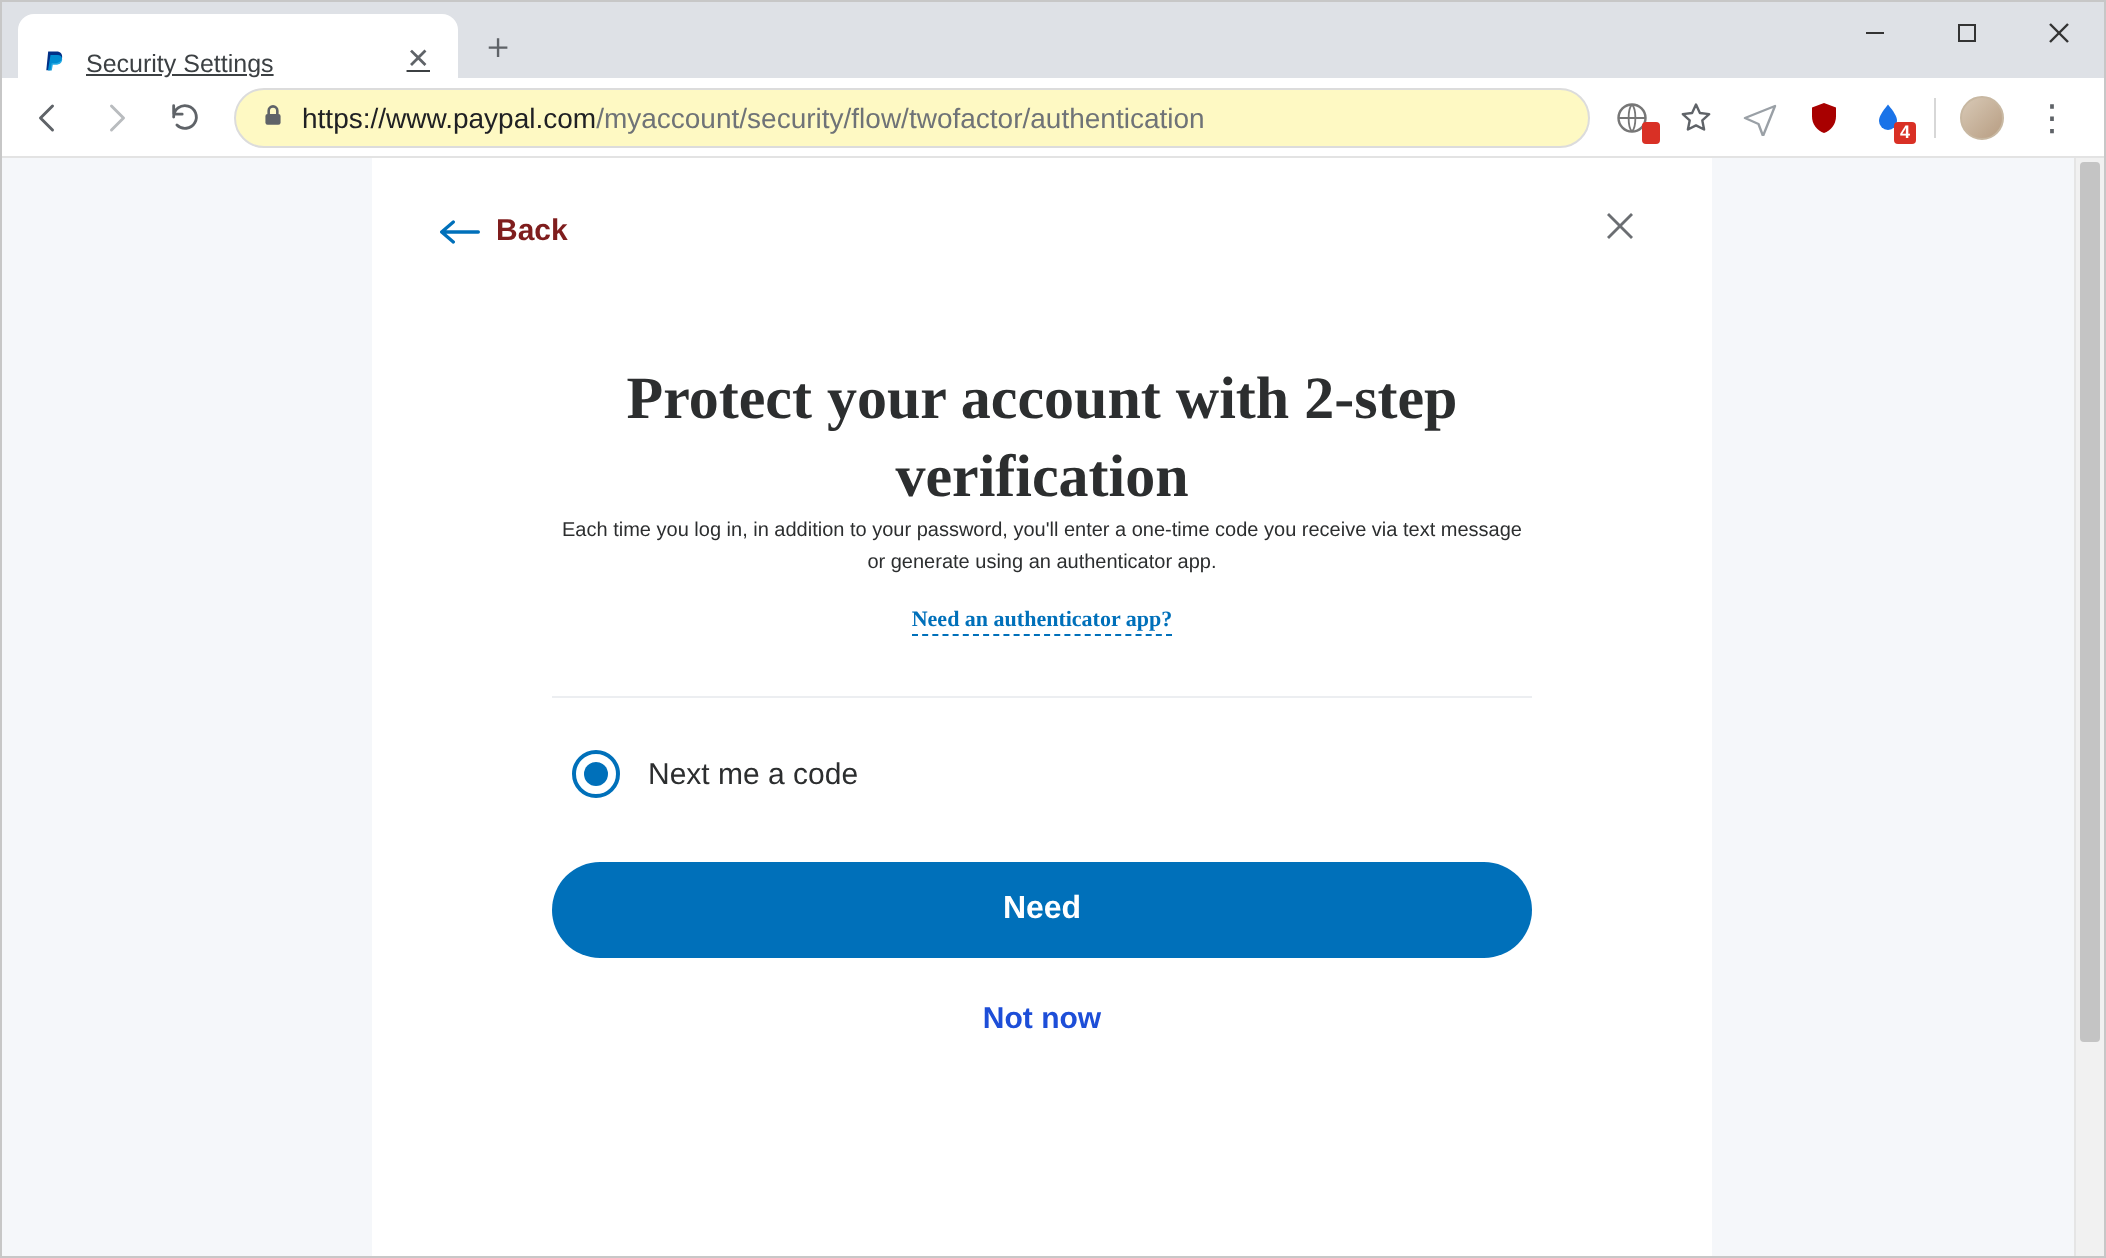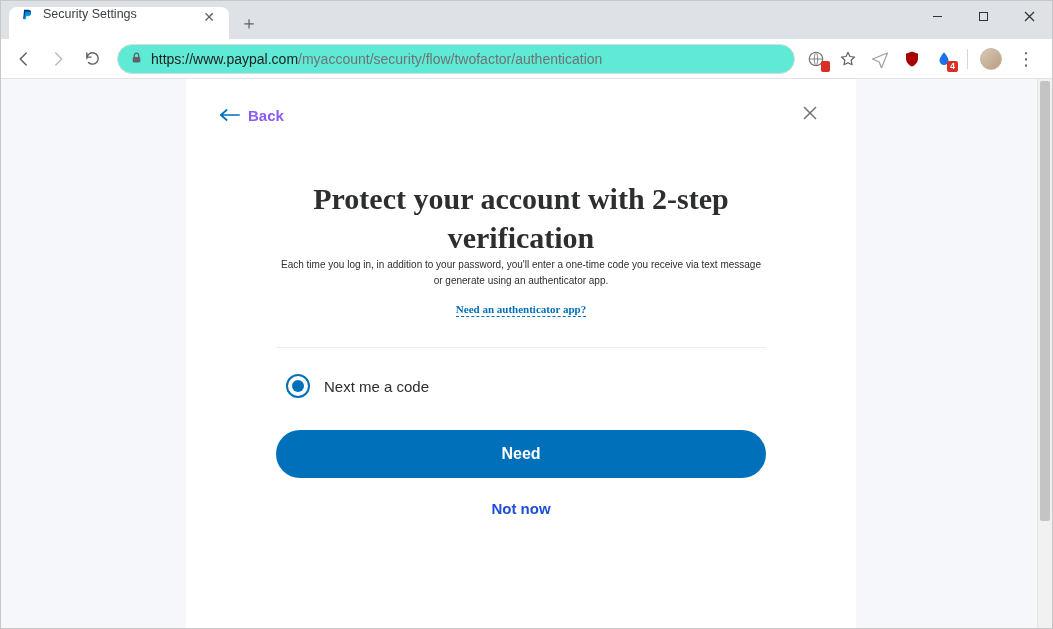--- a/index.html
+++ b/index.html
@@ -25,26 +25,27 @@
     display: flex;
     align-items: flex-end;
     position: relative;
   }
   .tab {
     margin-left: 8px;
     height: 32px;
     background: #fff;
     border-radius: 8px 8px 0 0;
     display: flex;
-    align-items: flex-start;
+    align-items: flex-end;
     padding: 0 10px;
     font-size: 12.5px;
     color: #3c4043;
     min-width: 220px;
     position: relative;
+    text-decoration: underline;
   }
   .tab .favicon {
     width: 16px; height: 16px; margin-right: 8px;
     display:flex;align-items:center;justify-content:center;
   }
   .tab .tab-title { flex: 1; white-space: nowrap; overflow: hidden; text-overflow: ellipsis; }
   .tab .tab-close { font-size: 14px; color:#5f6368; padding:2px 4px; cursor:pointer;}
   .newtab {
     width: 28px; height: 28px; display:flex;align-items:center;justify-content:center;
     color:#5f6368; font-size:18px; margin-left:6px; margin-bottom:2px; cursor:pointer;
@@ -70,21 +71,21 @@
     width: 30px; height: 30px; border-radius: 50%;
     display:flex;align-items:center;justify-content:center;
     color:#5f6368; cursor:pointer;
   }
   .nav-btn.disabled { color:#b9bcbf; cursor:default;}
   .omnibox {
     flex: 1;
     height: 30px;
     border: 1px solid #dcdcdc;
     border-radius: 15px;
-    background: #5eead4;
+    background: #fef9c3;
     display:flex;
     align-items:center;
     padding: 0 12px;
     font-size: 14px;
     color:#202124;
     margin: 0 6px;
     gap:8px;
     overflow:hidden;
   }
   .omnibox .lock { color:#5f6368; }
@@ -119,21 +120,21 @@
     width: 670px;
     bottom: 0;
     background: #fff;
   }
   .panel-header {
     display:flex; align-items:center; justify-content:space-between;
     padding: 22px 34px 10px 34px;
   }
   .back-link {
     display:flex; align-items:center; gap:8px;
-    color:#8b5cf6; font-weight:700; font-size:15px; cursor:pointer;
+    color:#7f1d1d; font-weight:700; font-size:15px; cursor:pointer;
   }
   .back-link svg { stroke:#0070ba; }
   .close-x { color:#6b6e72; cursor:pointer; padding:4px;}
   .panel-body {
     padding: 40px 90px 0 90px;
     text-align:center;
   }
   .heading {
     font-family: Georgia, "Times New Roman", serif;
     font-size: 30px;

